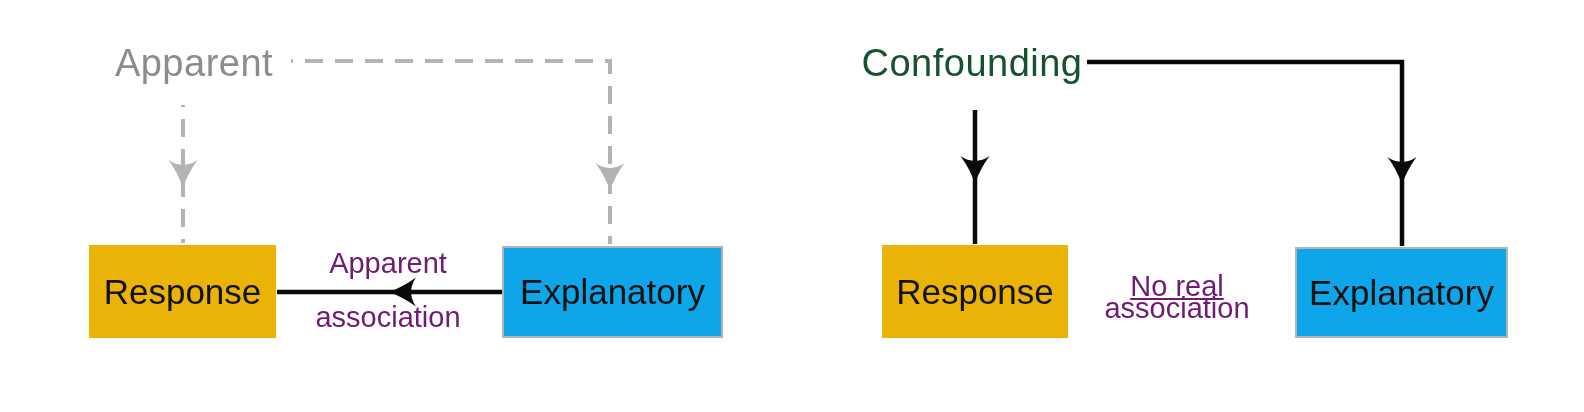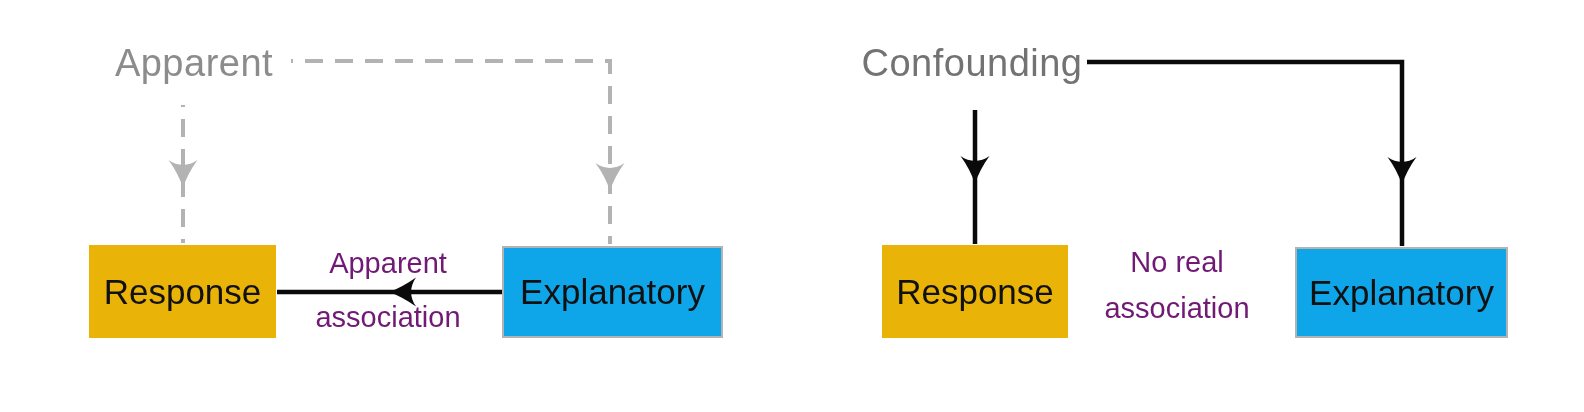--- a/index.html
+++ b/index.html
@@ -25,21 +25,21 @@
   }
   .var-label {
     position: absolute;
     transform: translateX(-50%);
     font-size: 38px;
     line-height: 1;
     white-space: nowrap;
     letter-spacing: 0.5px;
   }
   .var-label.gray { color: #8c8c8c; }
-  .var-label.black { color: #737373; }
+  .var-label.black { color: #14532d; }
   .node-box {
     position: absolute;
     display: flex;
     align-items: center;
     justify-content: center;
     font-size: 35px;
     color: #111111;
     white-space: nowrap;
     box-sizing: border-box;
   }
@@ -106,17 +106,17 @@
     <div class="var-label black" style="left:972px; top:44px;">Confounding</div>
 
     <div class="node-box response" style="left:882px; top:245px; width:186px; height:93px;">
       <span>Response</span>
     </div>
 
     <div class="node-box explanatory" style="left:1295px; top:247px; width:213px; height:91px;">
       <span>Explanatory</span>
     </div>
 
-    <div class="assoc-line" style="left:1177px; top:248px;">No real</div>
+    <div class="assoc-line" style="left:1177px; top:272px;text-decoration:underline;">No real</div>
     <div class="assoc-line" style="left:1177px; top:294px;">association</div>
   </div>
 
 </div>
 
 </body></html>

